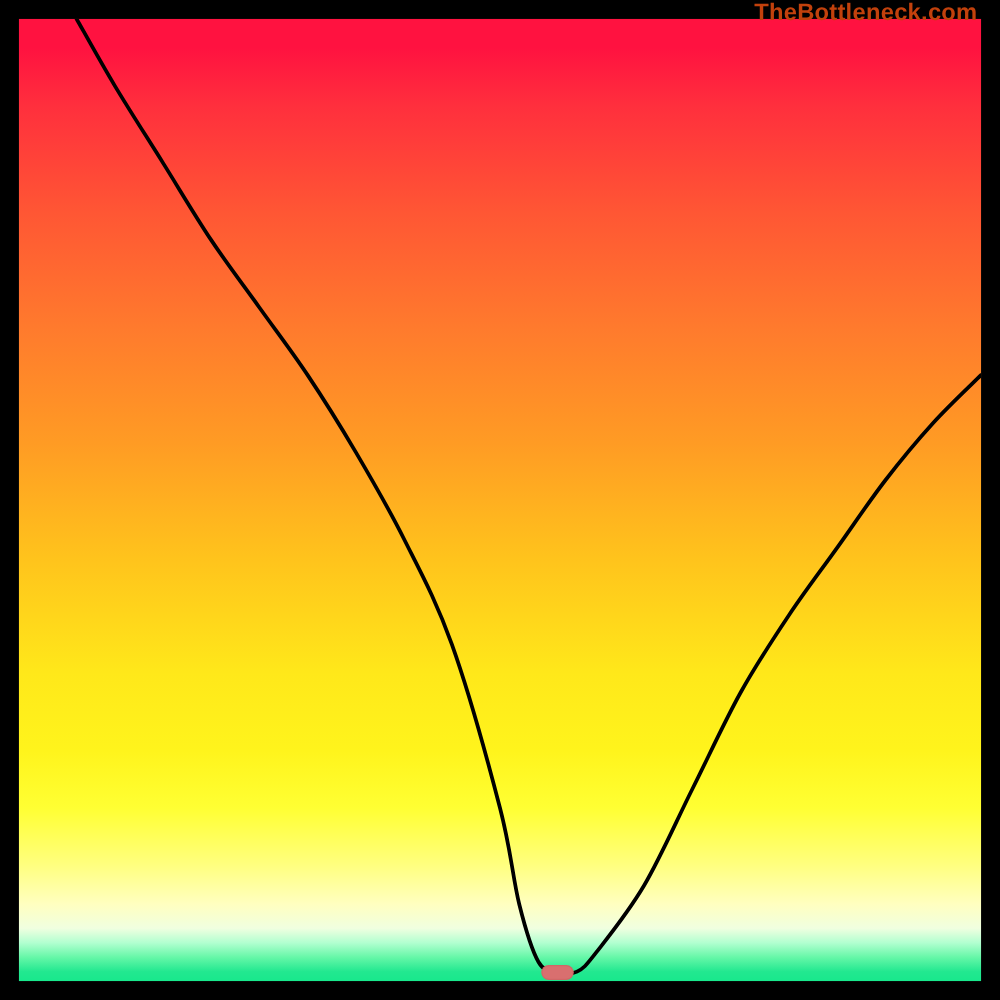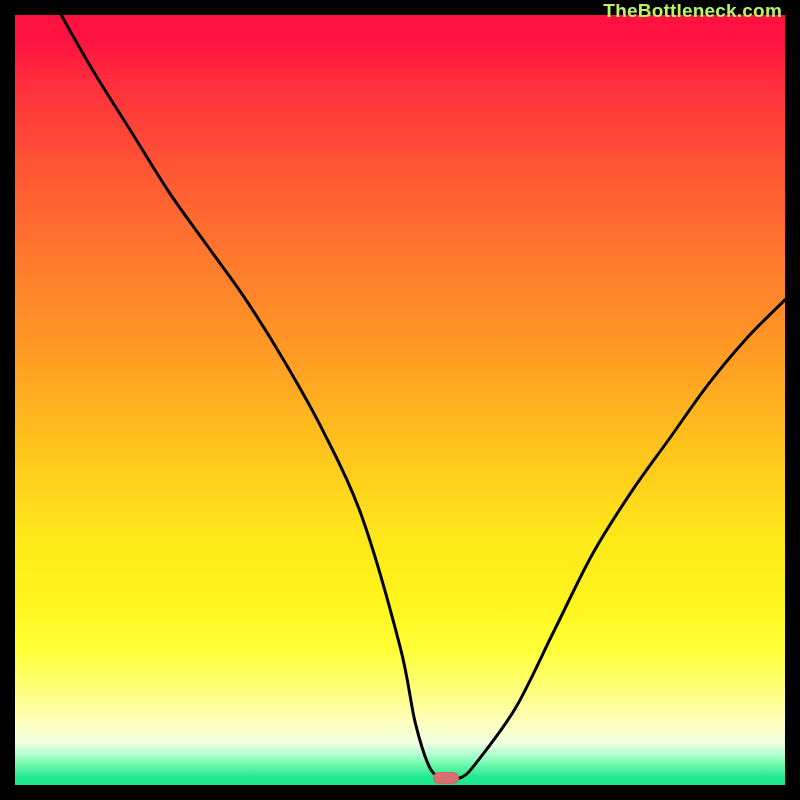--- a/index.html
+++ b/index.html
@@ -66,21 +66,21 @@
     box-shadow: 0 0 0 1px rgba(160,60,60,0.15) inset;
     transform: translate(-50%, -50%);
   }
   .watermark {
     position: absolute;
     top: 0px;
     right: 18px;
     font-family: Arial, Helvetica, sans-serif;
     font-size: 19px;
     font-weight: bold;
-    color: #bef264;
+    color: #c2410c;
     letter-spacing: 0.2px;
     user-select: none;
   }
 </style>
 </head>
 <body>
 
 <div class="frame">
   <div class="plot">
     <div class="gradient"></div>

